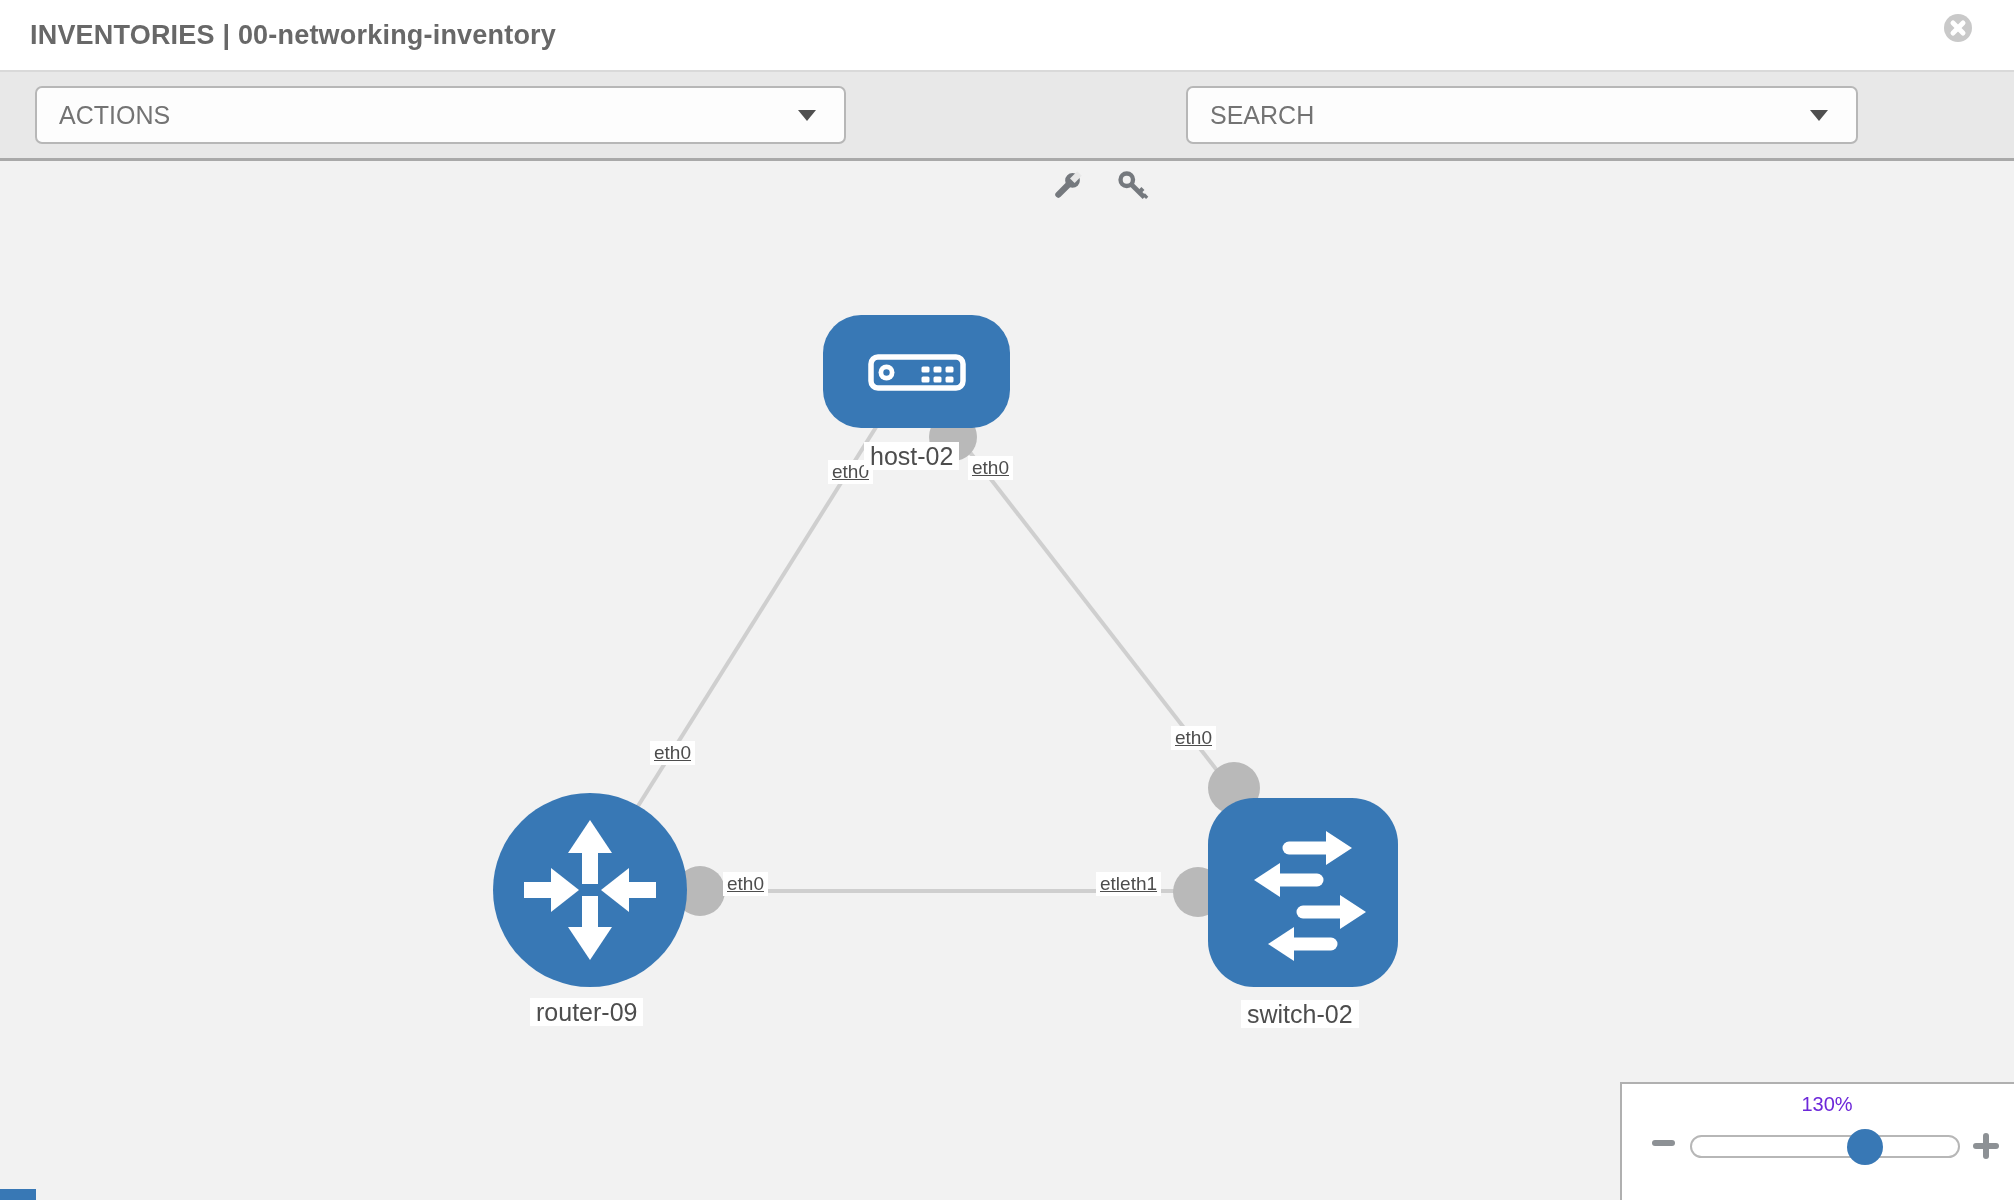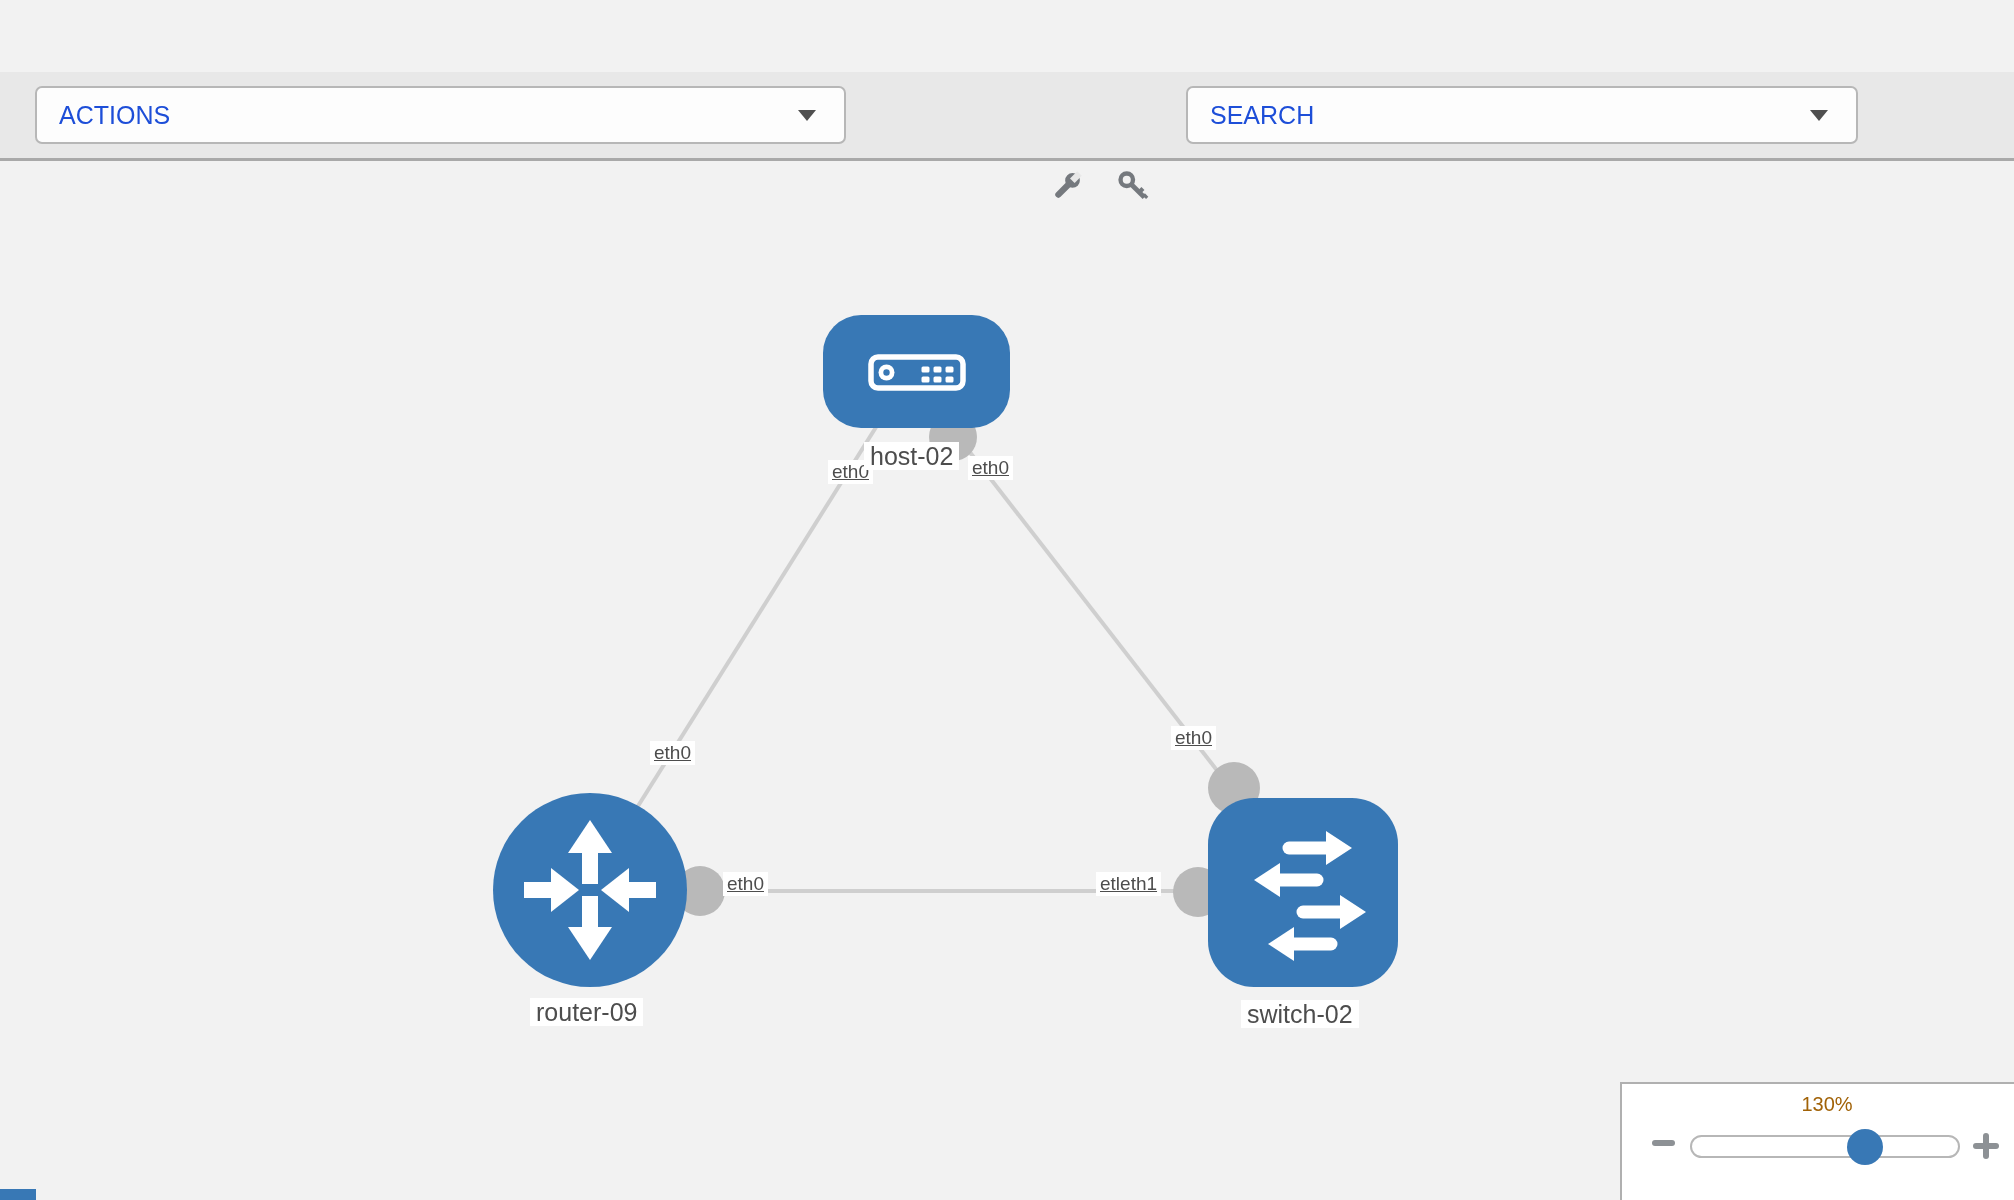--- a/index.html
+++ b/index.html
@@ -27,21 +27,21 @@
     background:#e8e8e8; border-bottom:3px solid #a9a9a9; z-index:5;
   }
   .select {
     position:absolute; top:14px; height:58px; box-sizing:border-box;
     background:#fdfdfd; border:2px solid #b7b7b7; border-radius:7px; cursor:pointer;
   }
   .select-actions { left:35px;  width:811px; }
   .select-search  { left:1186px; width:672px; }
   .select-label {
     position:absolute; left:22px; top:50%; transform:translateY(-50%);
-    font-size:25px; color:#1d4ed8;
+    font-size:25px; color:#737373;
   }
   .caret {
     position:absolute; right:28px; top:50%; margin-top:-5px;
     width:0; height:0;
     border-left:9px solid transparent; border-right:9px solid transparent;
     border-top:11px solid #4f4f4f;
   }
   .tool-icon { position:absolute; top:97px; width:34px; height:34px; cursor:pointer; }
   .tool-wrench { left:1050px; }
   .tool-key    { left:1116px; }
@@ -53,21 +53,21 @@
   }
   .lbl-node { font-size:25px; padding:0 6px; height:28px; line-height:28px; }
   .lbl-eth  { font-size:19px; padding:0 4px; height:24px; line-height:24px;text-decoration:underline; }
   
   .zoom-panel {
     position:absolute; left:1620px; top:1082px; width:402px; height:125px;
     box-sizing:border-box; background:#ffffff; border:2px solid #b0b0b0; z-index:6;
   }
   .zoom-value {
     position:absolute; left:120px; top:9px; width:170px; text-align:center;
-    font-size:20px; color:#a16207;
+    font-size:20px; color:#6d28d9;
   }
   .zoom-minus {
     position:absolute; left:30px; top:56px; width:23px; height:6px;
     background:#8d9195; border-radius:3px; cursor:pointer;
   }
   .zoom-track {
     position:absolute; left:68px; top:51px; width:270px; height:23px;
     box-sizing:border-box; background:#ffffff; border:2px solid #b7b7b7;
     border-radius:12px; cursor:pointer;
   }
@@ -82,20 +82,29 @@
   .legend-peek {
     position:absolute; left:0; top:1189px; width:36px; height:11px;
     background:#3878b5; z-index:4; cursor:pointer;
   }
 </style>
 </head>
 <body>
 
 <div class="app">
 
+  <div class="titlebar">
+    <div class="page-title">INVENTORIES | 00-networking-inventory</div>
+    <div class="close-btn">
+      <svg width="28" height="28" viewBox="0 0 28 28">
+        <line x1="9" y1="9" x2="19" y2="19" stroke="#ffffff" stroke-width="5" stroke-linecap="round"></line>
+        <line x1="19" y1="9" x2="9" y2="19" stroke="#ffffff" stroke-width="5" stroke-linecap="round"></line>
+      </svg>
+    </div>
+  </div>
 
   <div class="toolbar">
     <div class="select select-actions">
       <span class="select-label">ACTIONS</span>
       <span class="caret"></span>
     </div>
 
     <svg class="tool-icon tool-wrench" viewBox="0 0 24 24">
       <g transform="rotate(45 12 12)" fill="#75797e">
         <circle cx="12" cy="6.5" r="5.2"></circle>

